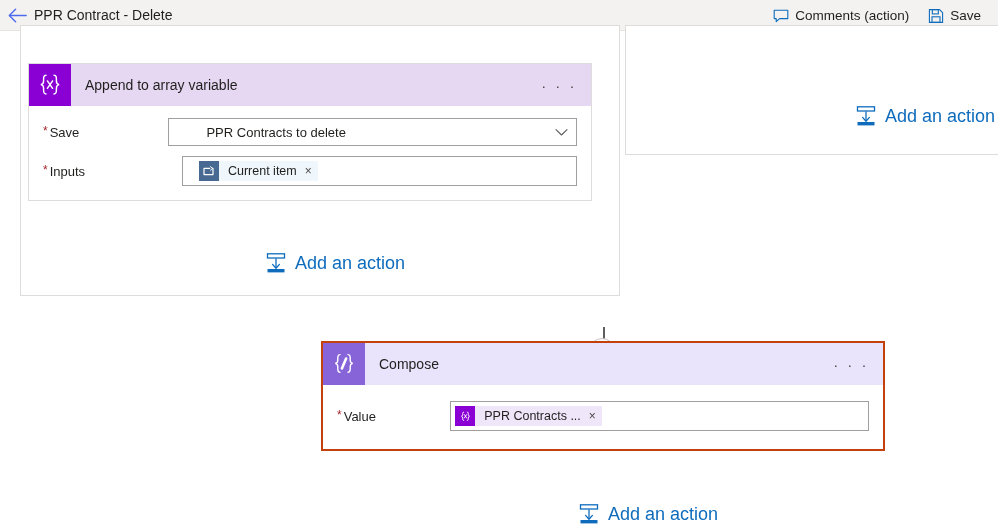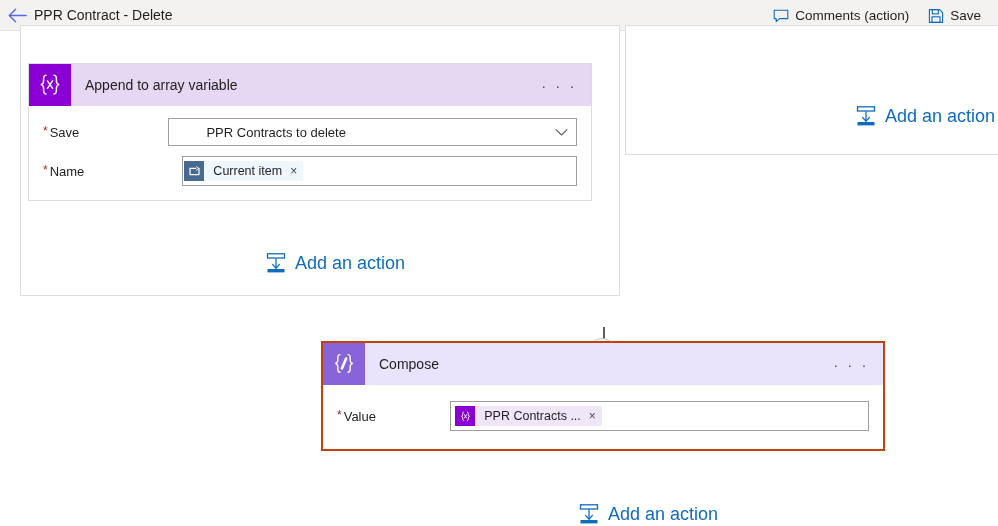--- a/index.html
+++ b/index.html
@@ -369,23 +369,23 @@
             <svg width="13" height="9" viewBox="0 0 13 9">
               <path d="M1 1.6 L6.5 7.0 L12 1.6" fill="none" stroke="#605e5c" stroke-width="1.1" stroke-linecap="round" stroke-linejoin="round"></path>
             </svg>
           </span>
         </div>
       </div>
 
       <div class="field-row">
         <div class="field-label" style="width:128px;">
           <span class="req-star">*</span>
-          <span>Name</span>
-        </div>
-        <div class="field-ctrl" style="width:416px; height:30px; padding:0 1px;margin-left:18px;">
+          <span>Inputs</span>
+        </div>
+        <div class="field-ctrl" style="width:416px; height:30px; padding:0 16px;margin-left:18px;">
           <span class="token">
             <span class="token-icon loop">
               <svg width="13" height="13" viewBox="0 0 13 13">
                 <path d="M2.0 3.4 H11.0 V9.6 H2.0 Z" fill="none" stroke="#ffffff" stroke-width="1.2" stroke-linejoin="round"></path>
                 <path d="M8.2 1.4 L10.6 3.4 L8.2 5.4" fill="#486991" stroke="#ffffff" stroke-width="1.0" stroke-linejoin="round"></path>
               </svg>
             </span>
             <span class="token-label">Current item</span>
             <span class="token-x">×</span>
           </span>

